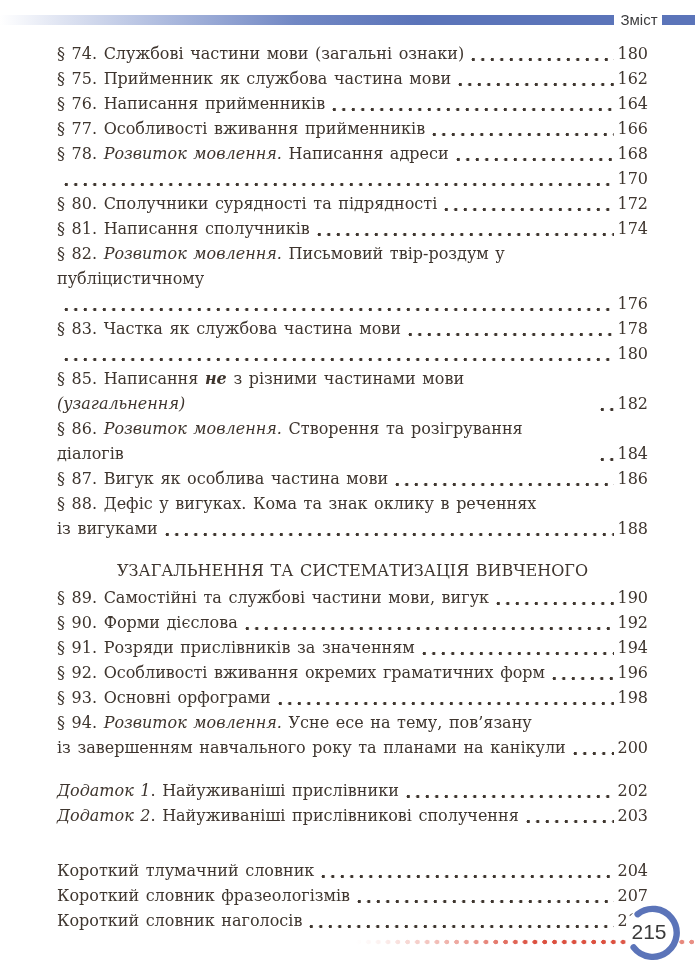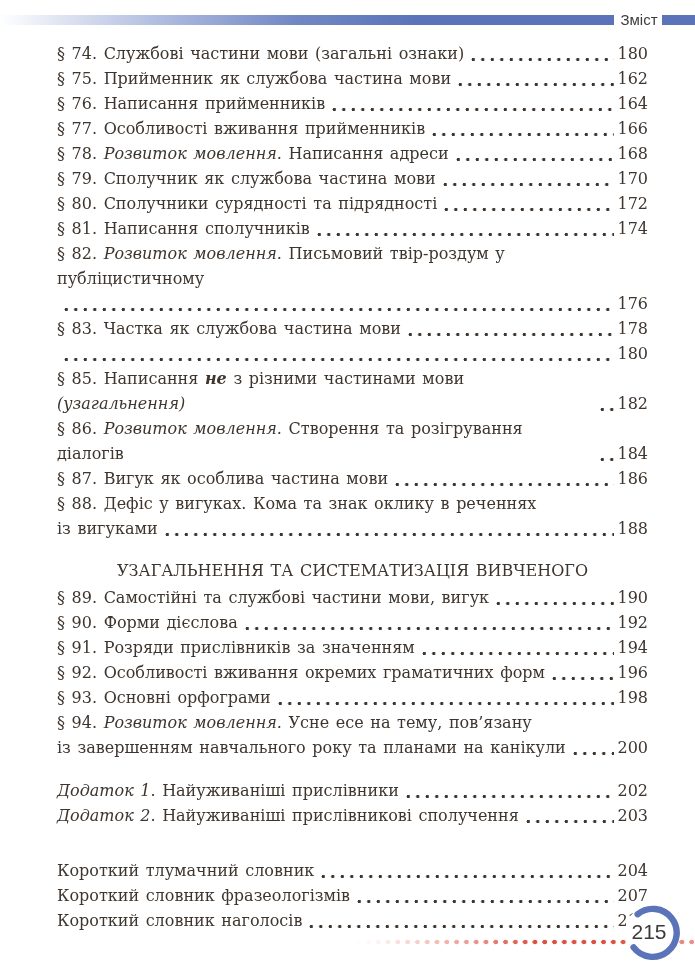--- a/index.html
+++ b/index.html
@@ -101,21 +101,20 @@
       <span class="pg">166</span>
     </div>
 
     <div class="row">
       <span class="txt"><span class="num">§ 78. </span><span class="rm">Розвиток мовлення. </span><span>Написання адреси</span></span>
       <span class="lead"></span>
       <span class="pg">168</span>
     </div>
 
     <div class="row">
-      <span class="txt"><span class="num">§ 79. </span><span>Сполучник як службова частина мови</span></span>
       <span class="lead"></span>
       <span class="pg">170</span>
     </div>
 
     <div class="row">
       <span class="txt"><span class="num">§ 80. </span><span>Сполучники сурядності та підрядності</span></span>
       <span class="lead"></span>
       <span class="pg">172</span>
     </div>
 

